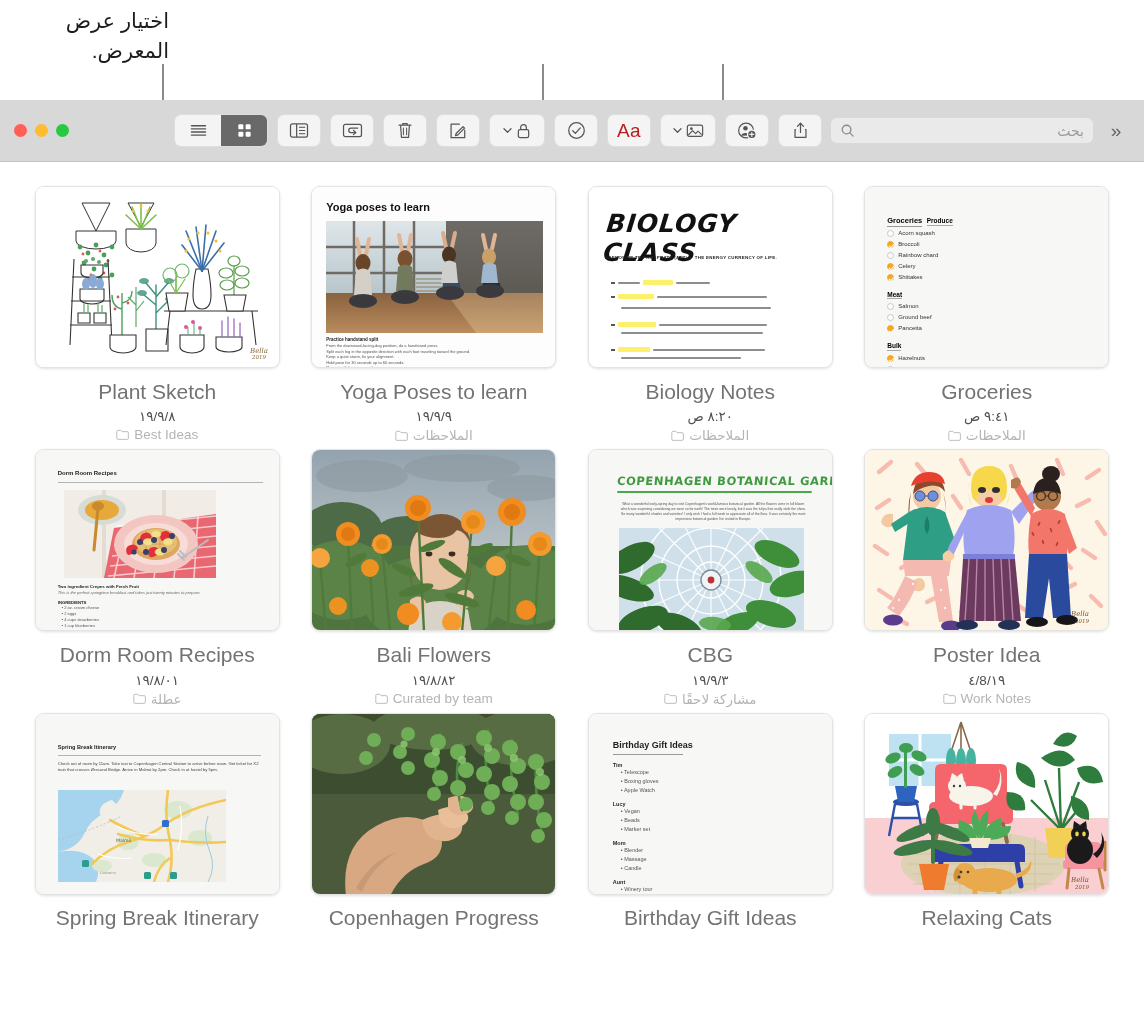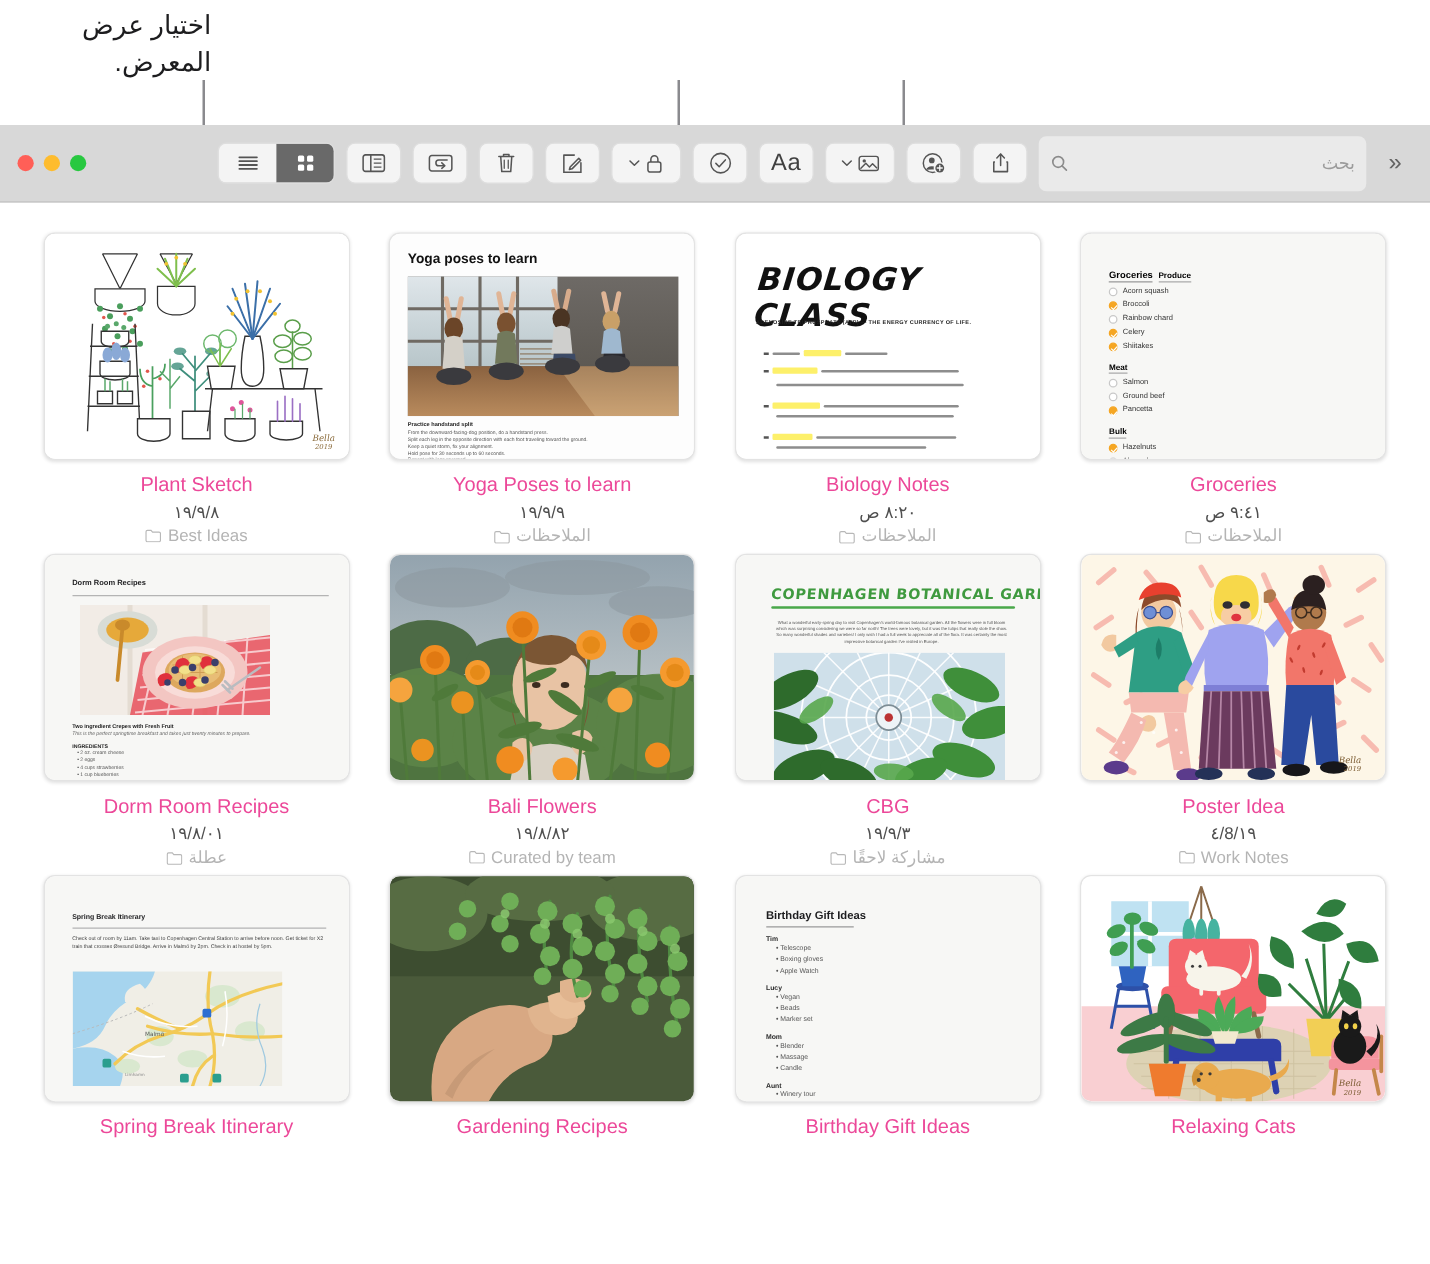--- a/index.html
+++ b/index.html
@@ -57,21 +57,21 @@
     width: 28px; height: 30px;
     display: flex; align-items: center; justify-content: center;
     color: #646464;
     font-size: 19px;
     flex: 0 0 auto;
     cursor: default;
   }
 
   .search-field {
     width: 262px;
-    height: 44px;
+    height: 25px;
     background: #eaeaea;
     border-radius: 6px;
     display: flex;
     align-items: center;
     padding: 0 9px;
     gap: 7px;
     flex: 0 0 auto;
     direction: rtl;
     justify-content: center;
   }
@@ -94,21 +94,21 @@
     justify-content: center;
     gap: 4px;
     color: #555;
     flex: 0 0 auto;
     cursor: default;
   }
   .tb-btn.wide { min-width: 56px; }
   .tb-btn .aa {
     font-size: 19px;
     letter-spacing: .5px;
-    color: #404040;
+    color: #b91c1c;
   }
 
   .seg {
     display: flex;
     height: 33px;
     border-radius: 7px;
     overflow: hidden;
     border: 1px solid #dedede;
     flex: 0 0 auto;
   }
@@ -155,22 +155,22 @@
     position: absolute;
     inset: 0;
     overflow: hidden;
   }
   .meta {
     margin-top: 11px;
     text-align: center;
     direction: rtl;
   }
   .note-title {
-    font-size: 16px;
-    color: #ec4899;
+    font-size: 21px;
+    color: #737373;
     line-height: 1.25;
     direction: ltr;
   }
   .note-date {
     font-size: 13.5px;
     color: #4f4f4f;
     margin-top: 3px;
     direction: rtl;
   }
   .note-folder {
@@ -1292,21 +1292,21 @@
                 <circle cx="176" cy="34" r="4"></circle>
                 <circle cx="202" cy="44" r="4"></circle>
               <circle cx="124" cy="38" r="4"></circle>
                 <circle cx="228" cy="58" r="4"></circle>
                 <circle cx="92" cy="30" r="3.6"></circle>
             </g>
           </svg>
         </div>
       </div>
       <div class="meta">
-        <div class="note-title">Gardening Recipes</div>
+        <div class="note-title">Copenhagen Progress</div>
       </div>
     </div>
 
     <div class="note-card row3">
       <div class="thumb-wrap">
         <div class="thumb paper tex">
           <div style="position:absolute;left:24px;top:26px;right:16px;direction:ltr;">
             <div class="bd-ttl">Birthday Gift Ideas</div>
             <div class="bd-rule"></div>
 

